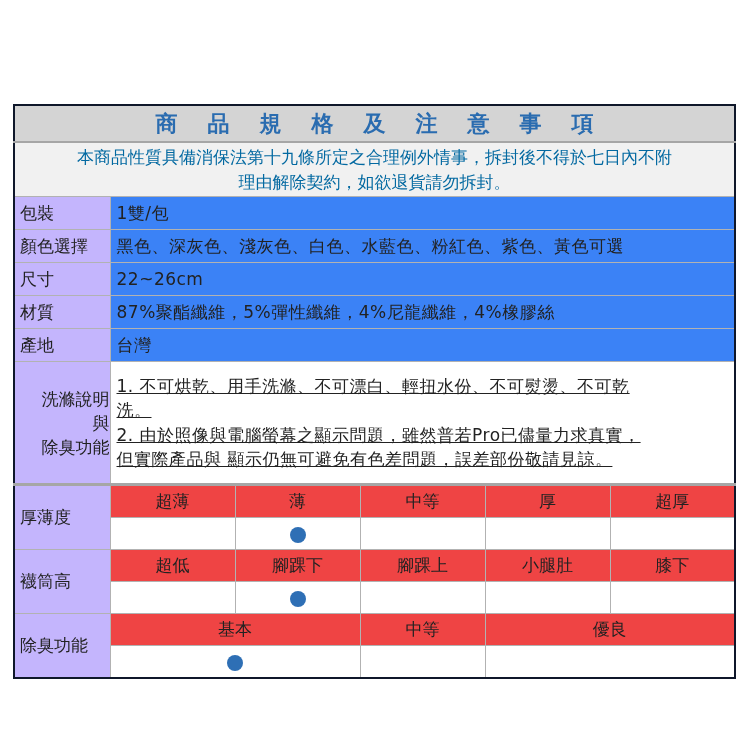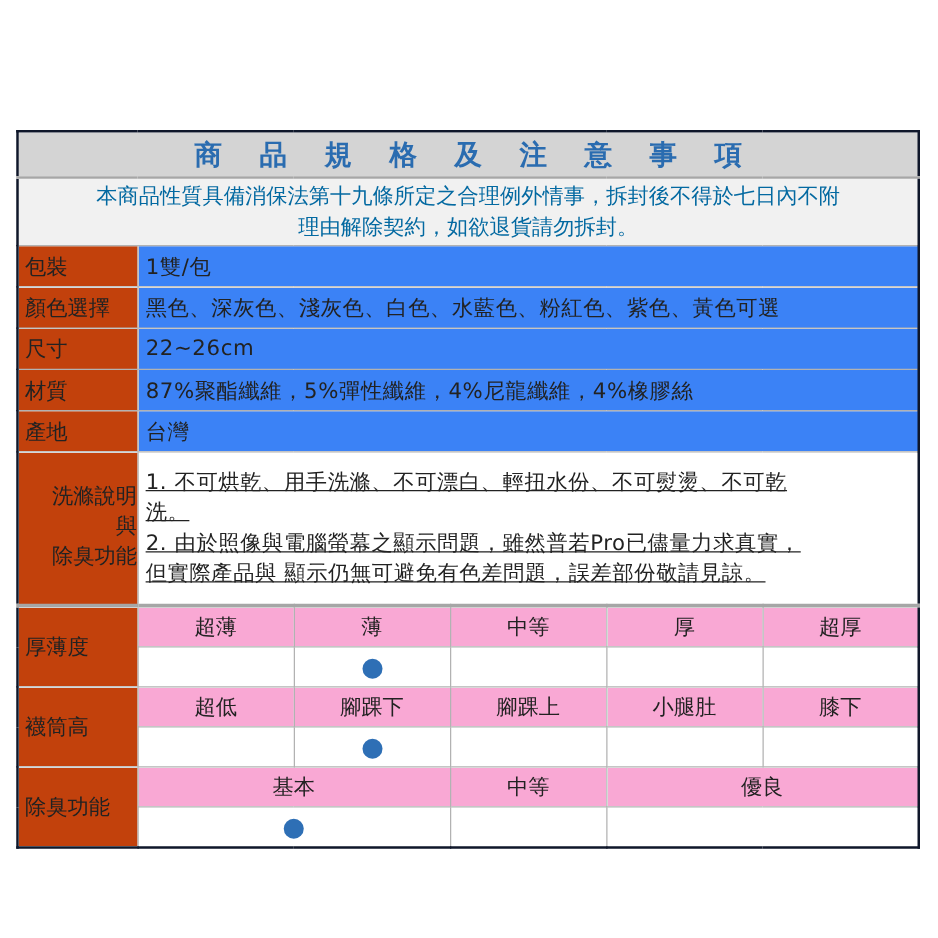--- a/index.html
+++ b/index.html
@@ -45,25 +45,24 @@
     .notice-cell {
       height: 53px;
       background: #f1f1f1;
       text-align: center;
       color: #0369a1;
       font-size: 17px;
       line-height: 25px;
     }
     .notice-line { display: block; white-space: nowrap; }
     .label-cell {
-      background: #c2410c;
+      background: #c4b5fd;
       font-size: 17px;
       padding-left: 5px !important;
       white-space: nowrap;
-      font-family: Liberation Mono, monospace;
     }
     .value-cell {
       background: #3b82f6;
       font-size: 17px;
       padding-left: 6px !important;
       white-space: nowrap;
       letter-spacing: 0.5px;
     }
     .spec-row td { height: 32px; }
     .care-row td { height: 121px; }
@@ -79,21 +78,21 @@
       padding-left: 6px !important;
       letter-spacing: 0.5px;
     }
     .care-text span { display: block; white-space: nowrap; text-decoration: underline; }
     .care-row { border-bottom: 3px solid #a6a6a6; }
     .care-row td { border-bottom: 3px solid #a6a6a6 !important; }
     .rating-row td { height: 31px; }
     .opt-cell {
       text-align: center;
       font-size: 17px;
-      background: #f9a8d4;
+      background: #ef4444;
     }
     .dot-cell {
       text-align: center;
       background: #ffffff;
     }
     .dot {
       display: inline-block;
       width: 16px;
       height: 16px;
       border-radius: 50%;

